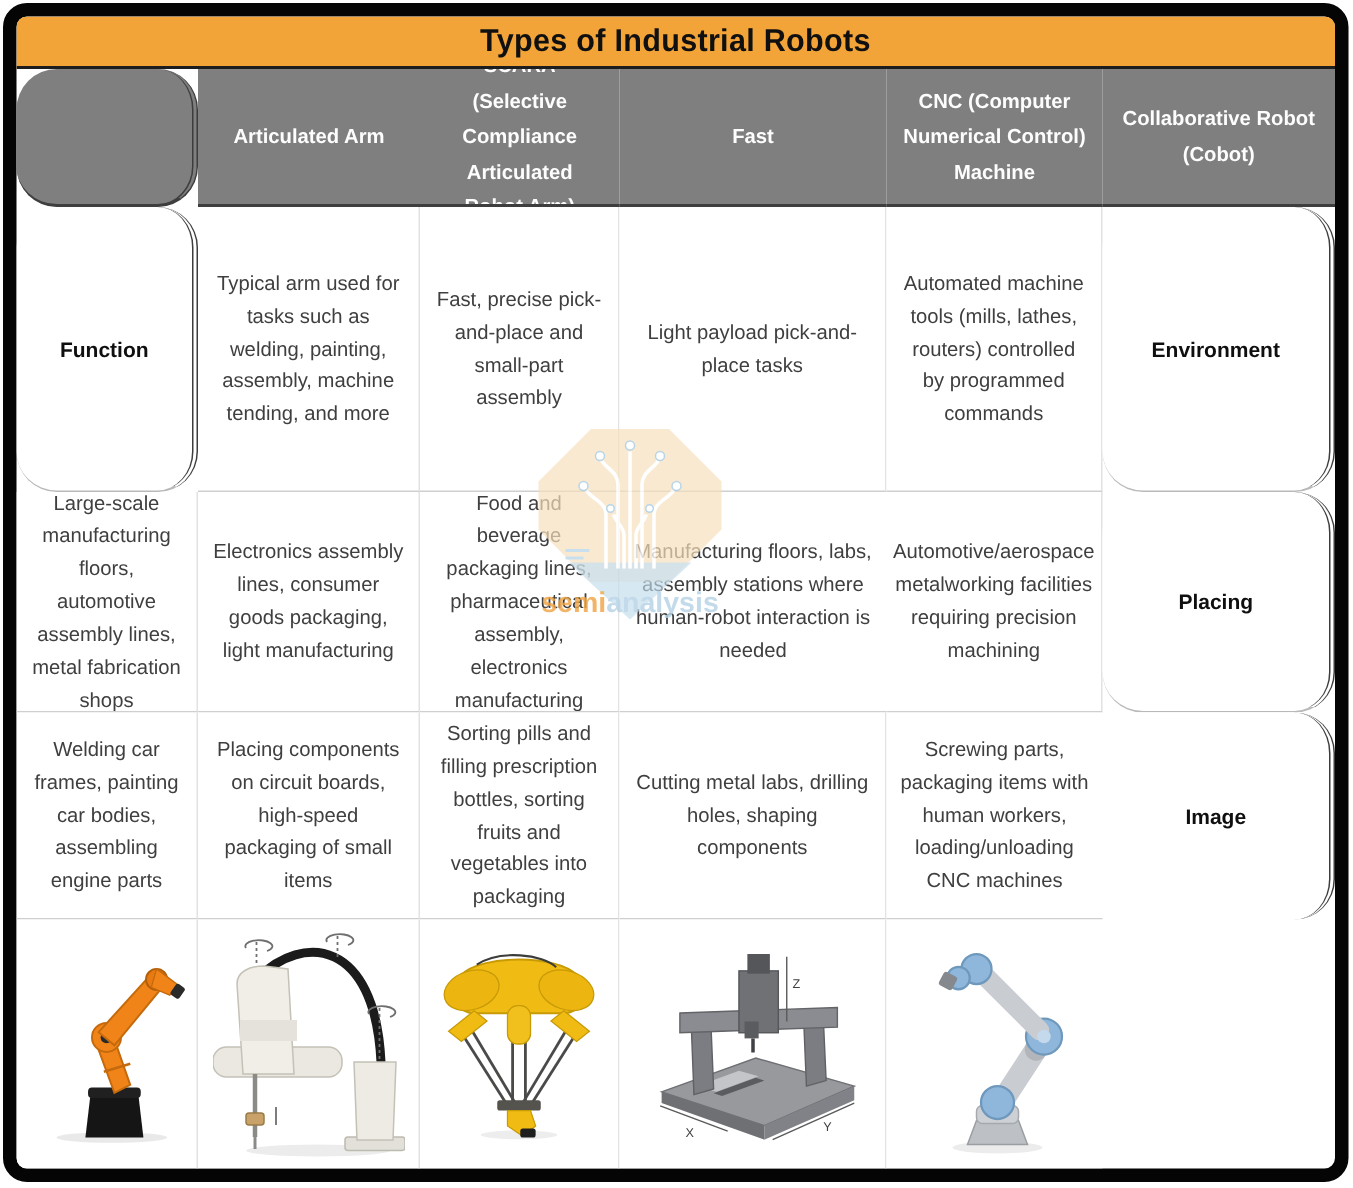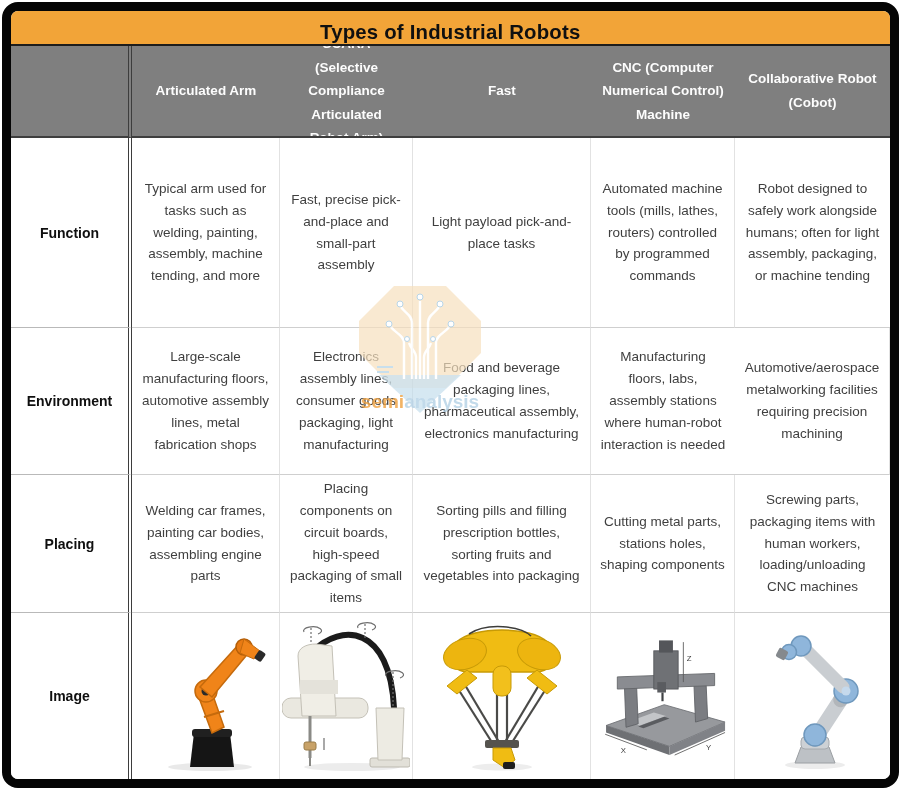--- a/index.html
+++ b/index.html
@@ -1,35 +1,35 @@
 <!DOCTYPE html>
 <html><head>
 <meta charset="utf-8">
 <style>
   html,body{margin:0;padding:0;width:902px;height:792px;background:#ffffff;overflow:hidden;
     font-family:"Liberation Sans", sans-serif;}
   .frame{position:absolute;left:2px;top:2px;width:897px;height:786px;box-sizing:border-box;
     border:9px solid #050505;border-radius:16px;background:#fff;overflow:hidden;}
   .inner{position:relative;width:100%;height:100%;display:flex;flex-direction:column;}
-  .titlebar{height:35px;flex:0 0 35px;background:#F2A438;display:flex;align-items:flex-end;justify-content:center;
+  .titlebar{height:35px;flex:0 0 35px;background:#F2A438;display:flex;align-items:center;justify-content:center;
     border-bottom:2px solid #1d1d1d;box-sizing:border-box;}
   .titlebar h1{margin:0;font-size:21px;font-weight:700;color:#101010;letter-spacing:.2px;
     transform:scaleX(.97);}
   .grid{flex:1;display:grid;
     grid-template-columns:121px 148px 133px 178px 144px auto;
     grid-template-rows:92px 190px 147px 138px auto;}
   .cell{box-sizing:border-box;display:flex;align-items:center;justify-content:center;
     text-align:center;border-right:1px solid #E2E2E2;border-bottom:1px solid #CFCFCF;
     background:#fff;overflow:hidden;}
   .cell.lastcol{border-right:none;}
   .cell.lastrow{border-bottom:none;}
   .th{background:#7F7F7F;color:#FDFDFD;font-weight:700;font-size:13.5px;line-height:1.75;
     border-right:none;border-bottom:2px solid #3E3E3E;padding:2px 10px;}
   .rowlabel{font-weight:700;color:#0f0f0f;font-size:14px;border-right:4px double #3d3d3d;
-    border-bottom:1px solid #B9B9B9;}
+    border-bottom:1px solid #B9B9B9;border-radius:27px;}
   .rowlabel.lastrow{border-bottom:none;}
   .th.rowlabel{border-bottom:2px solid #3E3E3E;}
   .txt{font-size:13.5px;color:#3F3F3F;line-height:1.62;padding:4px 9px;}
   .imgcell{padding:4px 2px;}
   .imgcell svg{display:block;}
   .watermark{position:absolute;left:355px;top:283px;width:130px;height:142px;z-index:40;
     pointer-events:none;opacity:.82;}
 </style>
 </head>
 <body>
@@ -48,34 +48,33 @@
       <div class="cell th">SCARA (Selective Compliance Articulated Robot Arm)</div>
       <div class="cell th">Fast</div>
       <div class="cell th">CNC (Computer Numerical Control) Machine</div>
       <div class="cell th lastcol">Collaborative Robot (Cobot)</div>
 
       <div class="cell rowlabel">Function</div>
       <div class="cell txt">Typical arm used for tasks such as welding, painting, assembly, machine tending, and more</div>
       <div class="cell txt">Fast, precise pick-and-place and small-part assembly</div>
       <div class="cell txt">Light payload pick-and-place tasks</div>
       <div class="cell txt">Automated machine tools (mills, lathes, routers) controlled by programmed commands</div>
-      <div class="cell txt lastcol">Robot designed to safely work alongside humans; often for light assembly, packaging, or machine tending</div>
 
       <div class="cell rowlabel">Environment</div>
       <div class="cell txt">Large-scale manufacturing floors, automotive assembly lines, metal fabrication shops</div>
       <div class="cell txt">Electronics assembly lines, consumer goods packaging, light manufacturing</div>
       <div class="cell txt">Food and beverage packaging lines, pharmaceutical assembly, electronics manufacturing</div>
       <div class="cell txt lastcol">Manufacturing floors, labs, assembly stations where human-robot interaction is needed</div>
       <div class="cell txt">Automotive/aerospace metalworking facilities requiring precision machining</div>
 
       <div class="cell rowlabel">Placing</div>
       <div class="cell txt">Welding car frames, painting car bodies, assembling engine parts</div>
       <div class="cell txt">Placing components on circuit boards, high-speed packaging of small items</div>
       <div class="cell txt">Sorting pills and filling prescription bottles, sorting fruits and vegetables into packaging</div>
-      <div class="cell txt">Cutting metal parts, stations holes, shaping components</div>
+      <div class="cell txt">Cutting metal labs, drilling holes, shaping components</div>
       <div class="cell txt lastcol">Screwing parts, packaging items with human workers, loading/unloading CNC machines</div>
 
       <div class="cell rowlabel lastrow">Image</div>
 
       <div class="cell imgcell lastrow">
         <svg width="132" height="150" viewBox="0 0 132 150">
           <ellipse cx="70" cy="146" rx="42" ry="4" fill="#e9e9e9"></ellipse>
           <polygon points="50,146 54,112 90,112 94,146" fill="#151515"></polygon>
           <rect x="52" y="108" width="40" height="8" rx="3" fill="#202020"></rect>
           <path d="M72,112 L58,74 L70,66 L84,106 Z" fill="#F08419" stroke="#c56a0c" stroke-width="1.5"></path>

